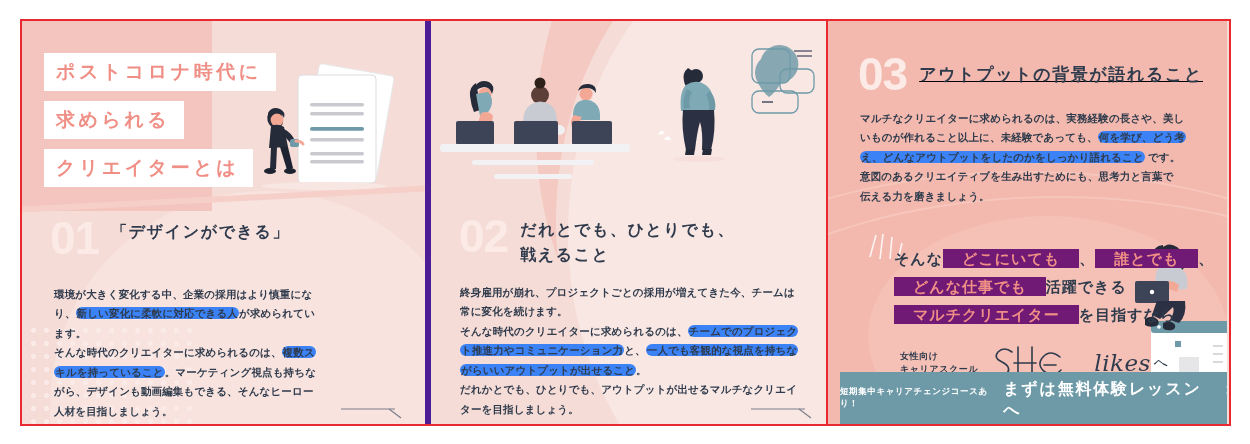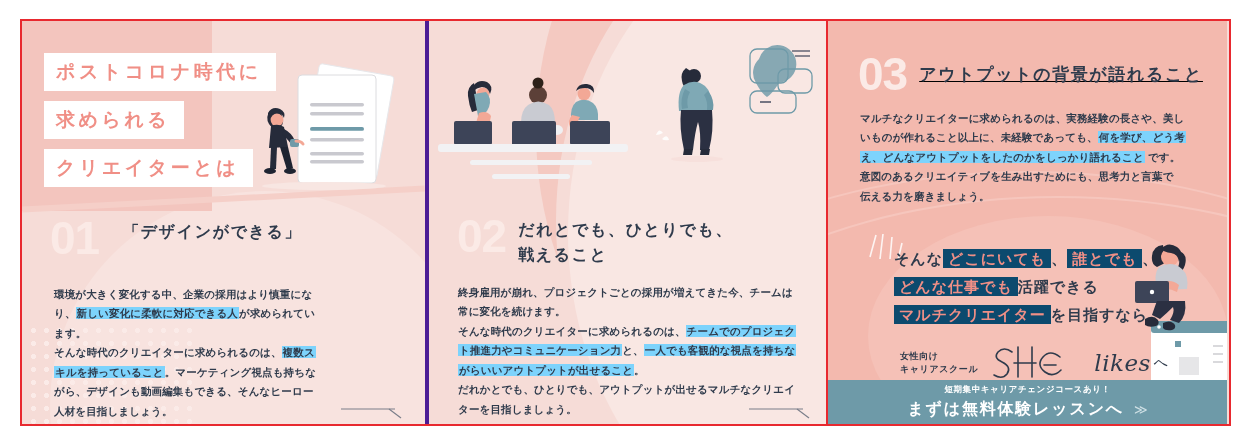--- a/index.html
+++ b/index.html
@@ -13,21 +13,21 @@
     position: absolute;
     left: 20px; top: 19px;
     width: 1211px; height: 407px;
     border: 2px solid #e8292f;
     display: flex;
     overflow: hidden;
     background: #f6dcd7;
   }
   .panel { position: relative; overflow: hidden; height: 100%; }
   #panel1 { width: 403px; background: #f6dcd7; }
-  #panel2 { width: 403px; background: #f6dcd7; border-left: 4px solid #4c1d95; border-right: 2px solid #e8292f; padding-left: 36px; }
+  #panel2 { width: 403px; background: #f6dcd7; border-left: 6px solid #4c1d95; border-right: 2px solid #e8292f; padding-left: 36px; }
   #panel3 { width: 399px; background: #f3b9ae; }
 
   
   .circle-lg {
     position: absolute; border-radius: 50%; pointer-events: none;
   }
   #p1-circle {
     width: 430px; height: 430px; left: 28px; top: 170px;
     background: #f8e3df;
   }
@@ -103,40 +103,40 @@
     letter-spacing: 1.6px; line-height: 1.55; white-space: nowrap;
   }
 
   
   .body-copy {
     position: absolute; z-index: 7;
     font-size: 10.5px; line-height: 1.85;
     color: #2f3b4c; font-weight: 600; letter-spacing: 0.15px;
   }
   .body-copy p { margin: 0; }
-  .hl { background: #7dd3fc; padding: 0 1px; }
+  .hl { background: #3b82f6; padding: 0 1px; border-radius: 6px; }
 
   
   .bot-arrow { position: absolute; z-index: 7; }
 
   
   #p3-cta { position: absolute; left: 66px; top: 224px; z-index: 8; }
   .cta-line { font-size: 15px; font-weight: 700; color: #2f3b4c; letter-spacing: 1px; line-height: 1.85; white-space: nowrap; }
-  .cta-hl { background: #0c4a6e; color: #f08f86; padding: 1px 5px; }
+  .cta-hl { background: #701a75; color: #f08f86; padding: 1px 19px; }
   #p3-logo { position: absolute; left: 72px; top: 322px; z-index: 8; display: flex; align-items: center; }
   #p3-logo .sub { font-size: 9px; font-weight: 700; color: #2f3b4c; line-height: 1.5; letter-spacing: 0.6px; text-align: left; }
   #p3-logo .mark { margin-left: 10px; display: flex; align-items: center; }
   #p3-logo .likes { font-family: "DejaVu Serif", serif; font-style: italic; font-size: 23px; color: #2f3b4c; margin-left: 20px; letter-spacing: 0.5px; }
   #p3-logo .arrowto { font-size: 14px; color: #2f3b4c; margin-left: 3px; }
 
   
   #p3-bar {
-    position: absolute; left: 0; bottom: 0; width: 100%; height: 44px;
+    position: absolute; left: 12px; bottom: 0; width: 100%; height: 52px;
     background: #6e9aa8; z-index: 9;
-    display: flex; flex-direction: column; align-items: center; justify-content: center;
+    display: flex; flex-direction: row; align-items: center; justify-content: center;
   }
   #p3-bar .small { font-size: 8.5px; color: #ffffff; font-weight: 700; letter-spacing: 0.6px; }
   #p3-bar .big { font-size: 16px; color: #ffffff; font-weight: 700; letter-spacing: 1.8px; margin-top: 3px; }
   #p3-bar .chev { font-size: 13px; color: #cfe0e5; margin-left: 10px; }
   #p3-bar .bigrow { display: flex; align-items: baseline; }
 
   
   .sparkle { position: absolute; z-index: 8; }
 </style>
 </head>
@@ -177,21 +177,21 @@
         <ellipse cx="70" cy="127" rx="62" ry="4" fill="#f8e6e2"></ellipse>
       </g>
     </svg>
 
     <div id="p1-title">
       <div><span class="tline">ポストコロナ時代に</span></div>
       <div><span class="tline r2">求められる</span></div>
       <div><span class="tline">クリエイターとは</span></div>
     </div>
 
-    <div class="sec-head" style="left:28px;top:196px;gap:12px;">
+    <div class="sec-head" style="left:28px;top:196px;">
       <div class="sec-num">01</div>
       <div class="sec-titles">
         <div class="sec-title-line">「デザインができる」</div>
       </div>
     </div>
 
     <div class="body-copy" style="left:32px;top:264px;width:290px;">
       <p>環境が大きく変化する中、企業の採用はより慎重にな<br>り、<span class="hl">新しい変化に柔軟に対応できる人</span>が求められてい<br>ます。</p>
       <p>そんな時代のクリエイターに求められるのは、<span class="hl">複数ス</span><br><span class="hl">キルを持っていること</span>。マーケティング視点も持ちな<br>がら、デザインも動画編集もできる、そんなヒーロー<br>人材を目指しましょう。</p>
     </div>

